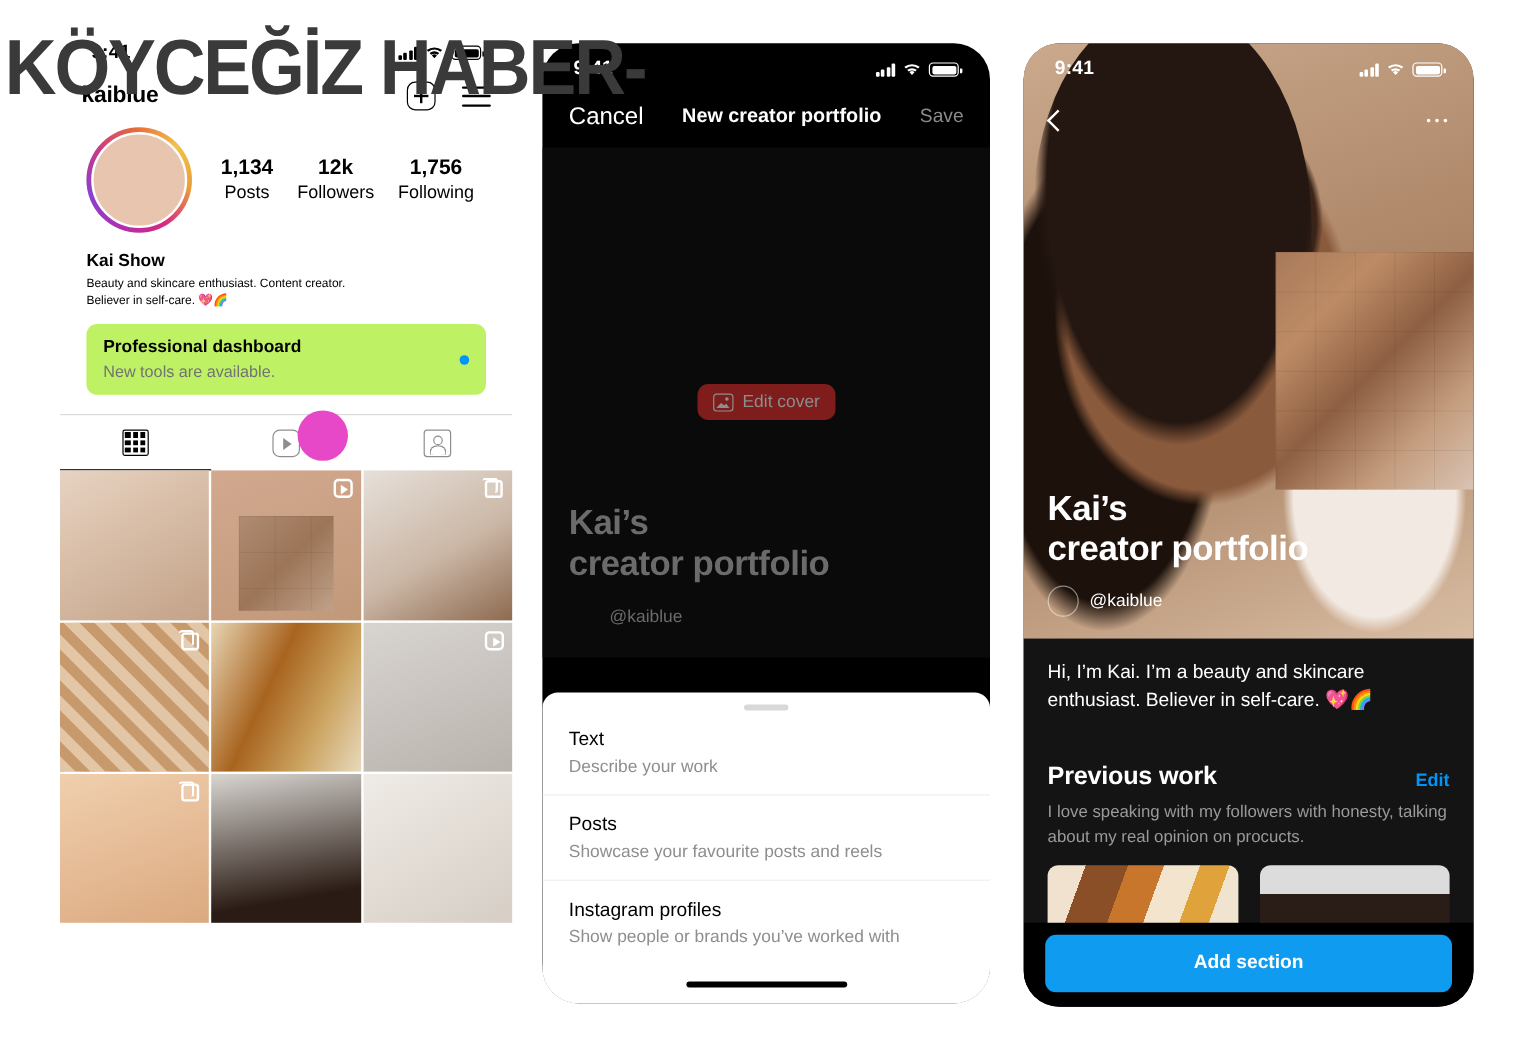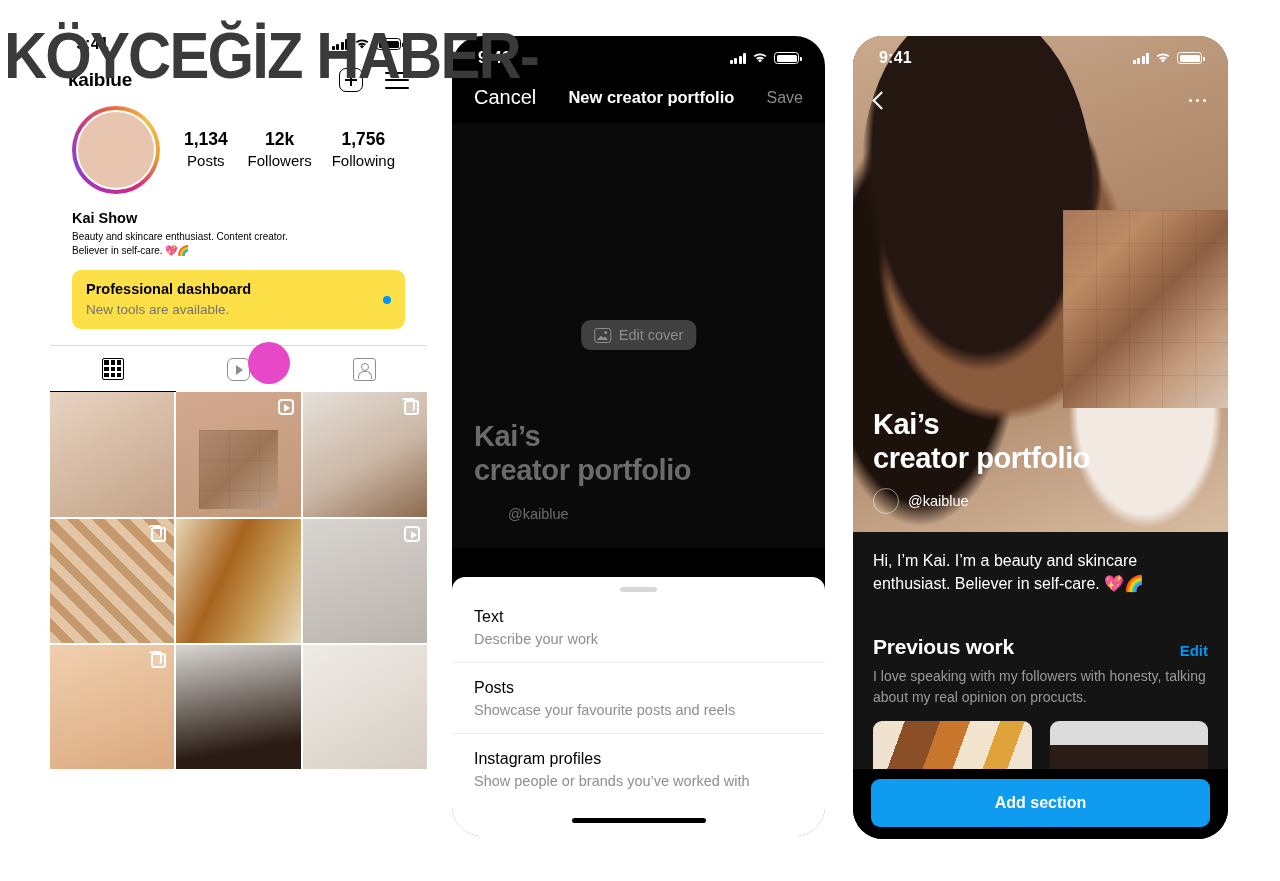--- a/index.html
+++ b/index.html
@@ -72,21 +72,21 @@
   .stat { text-align:center; }
   .stat .num { font-size:17.5px; font-weight:700; color:#000; line-height:1.25;}
   .stat .lbl { font-size:15px; color:#000; line-height:1.4; }
 
   .p1-bio { padding: 14px 22px 0 22px; }
   .bio-name { font-size:14.5px; font-weight:700; color:#000; line-height:1.5;}
   .bio-cat  { font-size:14.5px; color:#8e8e8e; line-height:1.5;}
   .bio-text { font-size:10px; color:#000; line-height:1.4; }
 
   .p1-cards { padding: 12px 22px 0 22px; }
-  .card { background:#fde047; border-radius:9px; position:relative; }
+  .card { background:#bef264; border-radius:9px; position:relative; }
   .card-dash { padding: 9px 14px 10px 14px; margin-bottom: 9px; }
   .card-dash .t { font-size:14.5px; font-weight:700; color:#000; line-height:1.45;}
   .card-dash .s { font-size:13.5px; color:#737373; line-height:1.45;}
   .blue-dot { position:absolute; right:14px; top:50%; transform:translateY(-50%);
               width:8px;height:8px;border-radius:50%;background:#0095f6; }
   .card-edit { padding: 11px 0; text-align:center; font-size:14.5px; font-weight:700; color:#000;}
 
   .p1-tabs { display:flex; margin-top:16px; border-top:1px solid #dbdbdb; }
   .p1-tab { flex:1; display:flex; align-items:center; justify-content:center; height:46px; }
   .p1-tab.active { border-bottom:1.6px solid #000; }
@@ -113,21 +113,21 @@
      border-top:4px solid transparent;border-bottom:4px solid transparent;}
 
   
   .p2-nav{display:flex;align-items:center;justify-content:space-between;padding:6px 22px 14px 22px;}
   .p2-cancel{font-size:20px;color:#fff;}
   .p2-title{font-size:16.5px;font-weight:700;color:#fff;}
   .p2-save{font-size:16px;color:#8a8a8a;}
 
   .p2-cover{position:relative;height:425px;background:#0a0a0a;}
   .edit-cover{position:absolute;left:50%;top:212px;transform:translate(-50%,-50%);
-    display:flex;align-items:center;gap:8px;background:#404040;border-radius:9px;padding:7px 13px;}
+    display:flex;align-items:center;gap:8px;background:#7f1d1d;border-radius:9px;padding:7px 13px;}
   .edit-cover .lbl{font-size:14.5px;color:#8d8d8d;}
   .img-ic{width:17px;height:15px;border:1.6px solid #8d8d8d;border-radius:3px;position:relative;}
   .img-ic::before{content:"";position:absolute;left:2px;bottom:1.5px;width:11px;height:6px;
     background:#8d8d8d;clip-path:polygon(0 100%,38% 30%,60% 62%,78% 40%,100% 100%);}
   .img-ic::after{content:"";position:absolute;right:2.5px;top:2px;width:3px;height:3px;border-radius:50%;background:#8d8d8d;}
 
   .p2-overlay{position:absolute;left:22px;bottom:22px;}
   .pf-title{font-size:29px;font-weight:700;color:#6b6b6b;line-height:1.17;letter-spacing:-.4px;}
   .pf-handle{display:flex;align-items:center;gap:9px;margin-top:13px;}
   .pf-ava{width:25px;height:25px;border-radius:50%;overflow:hidden;opacity:.55;}

